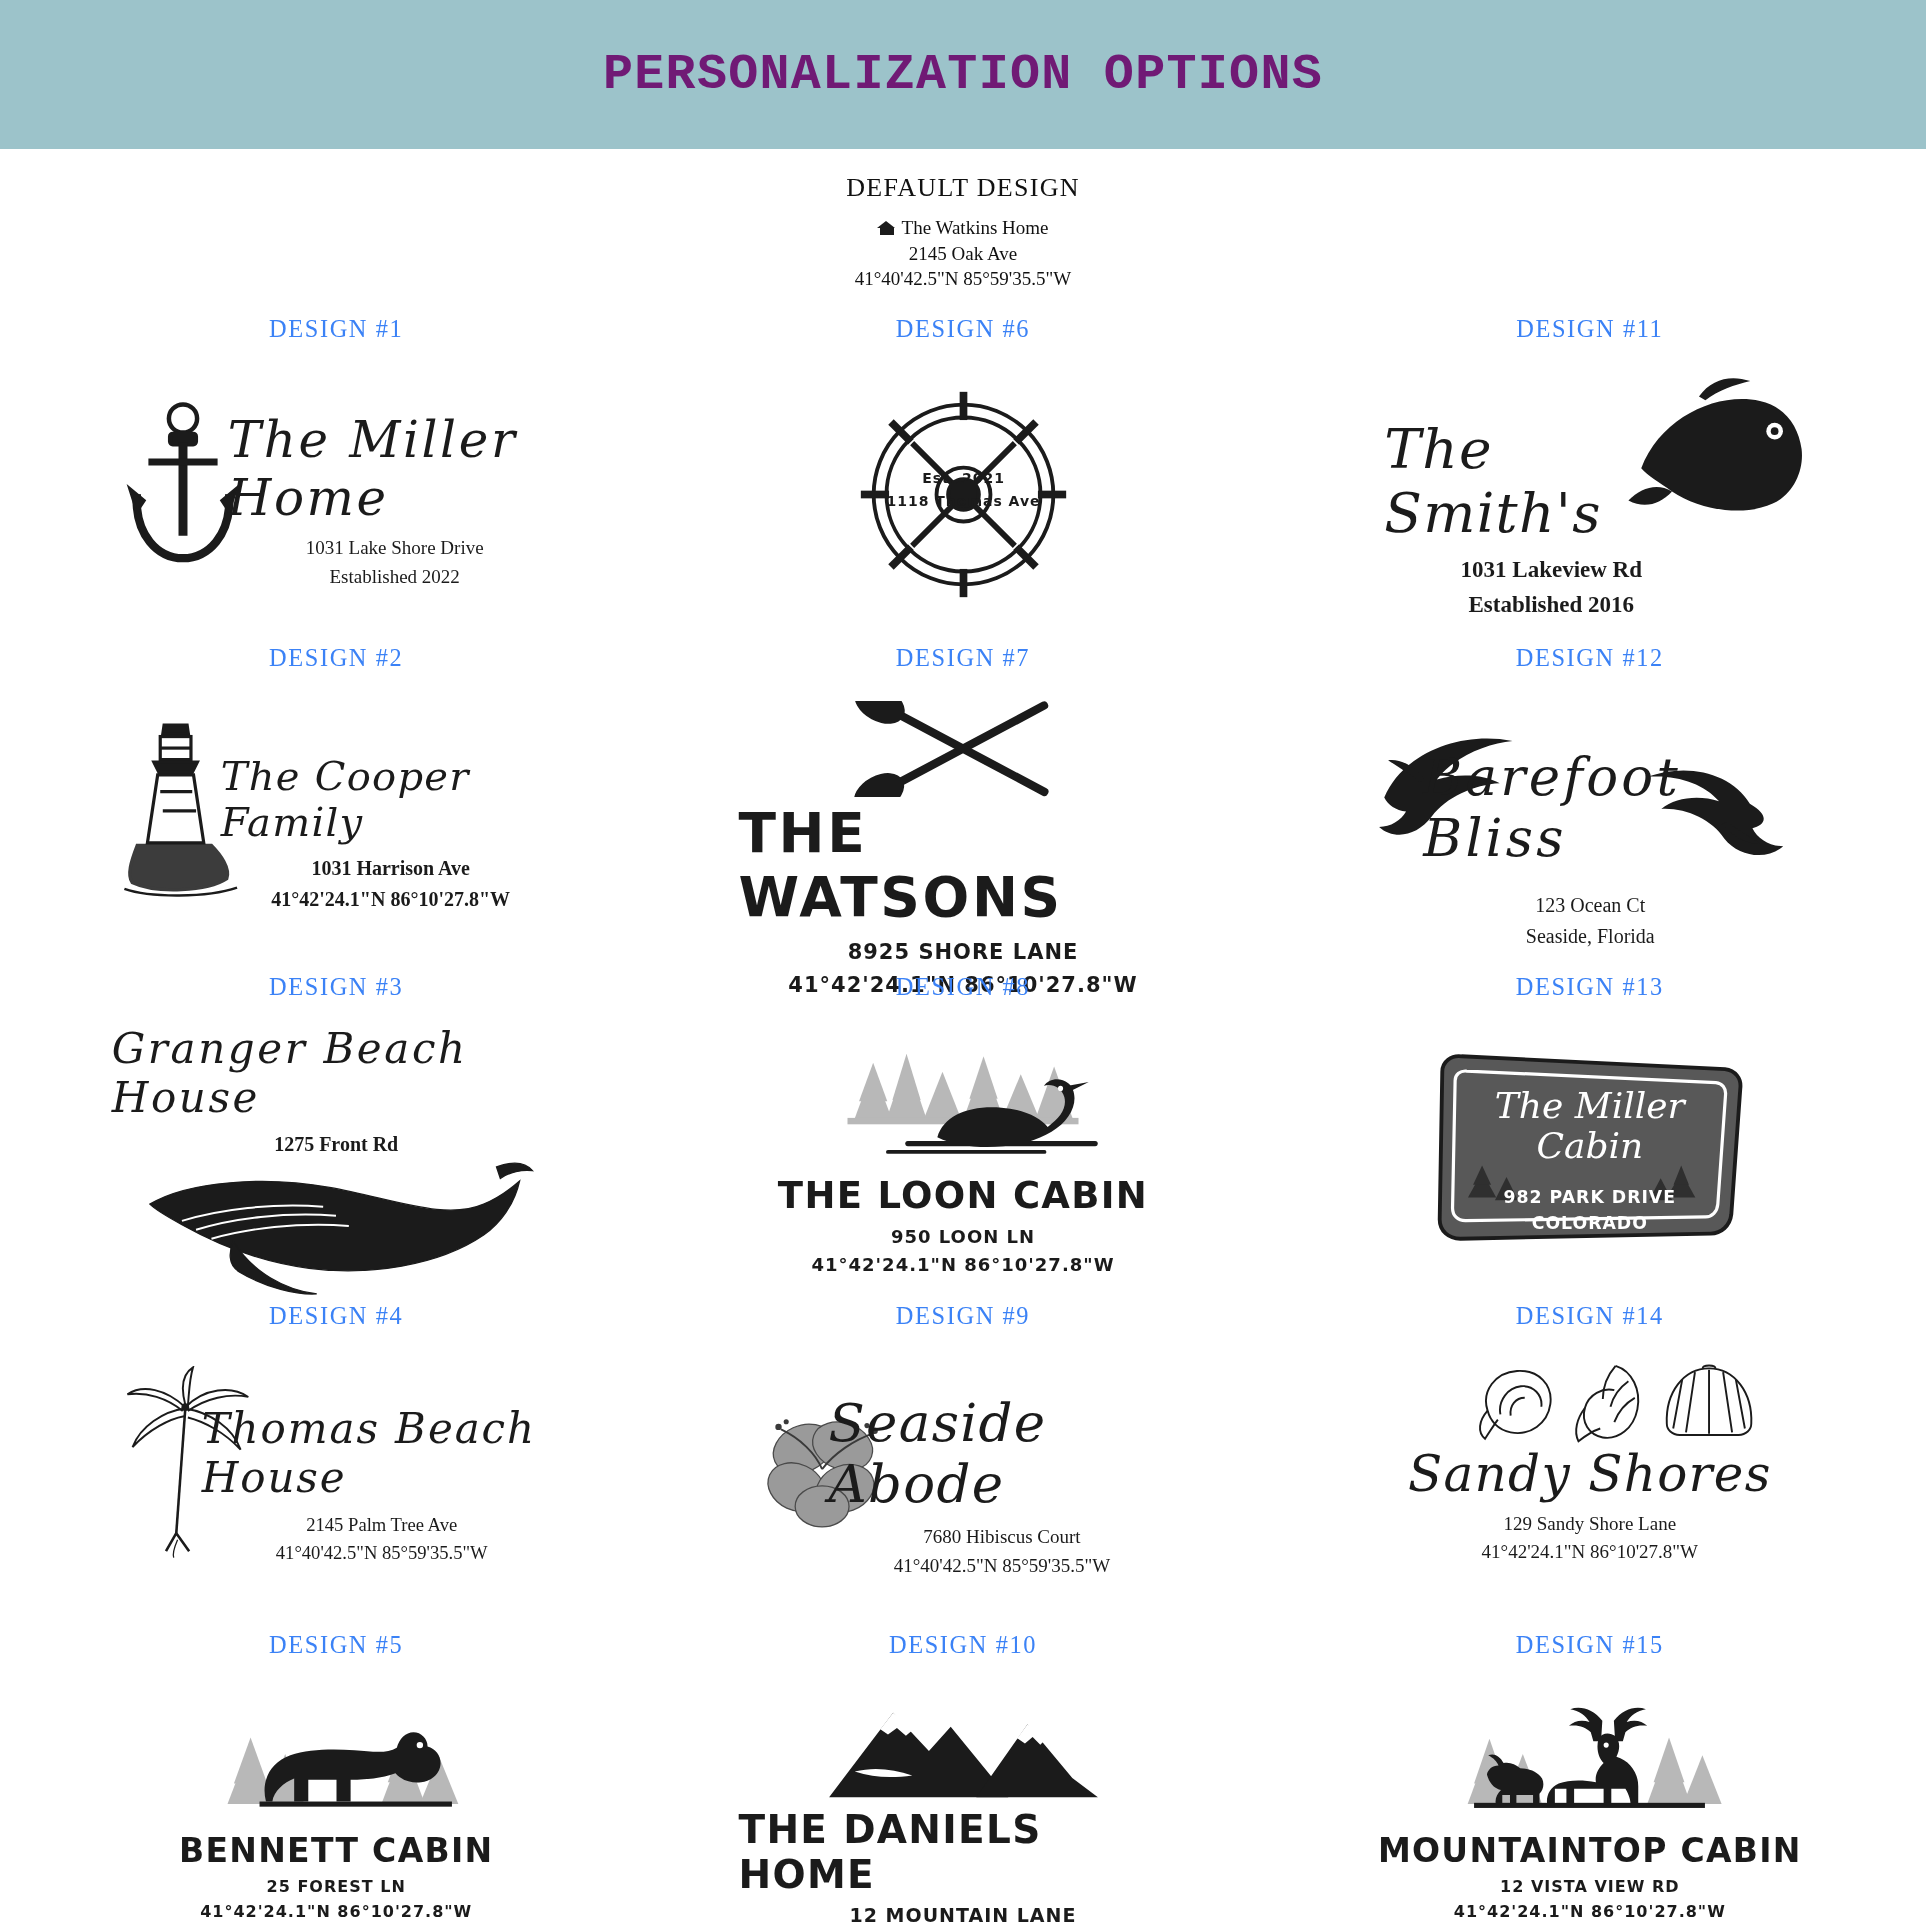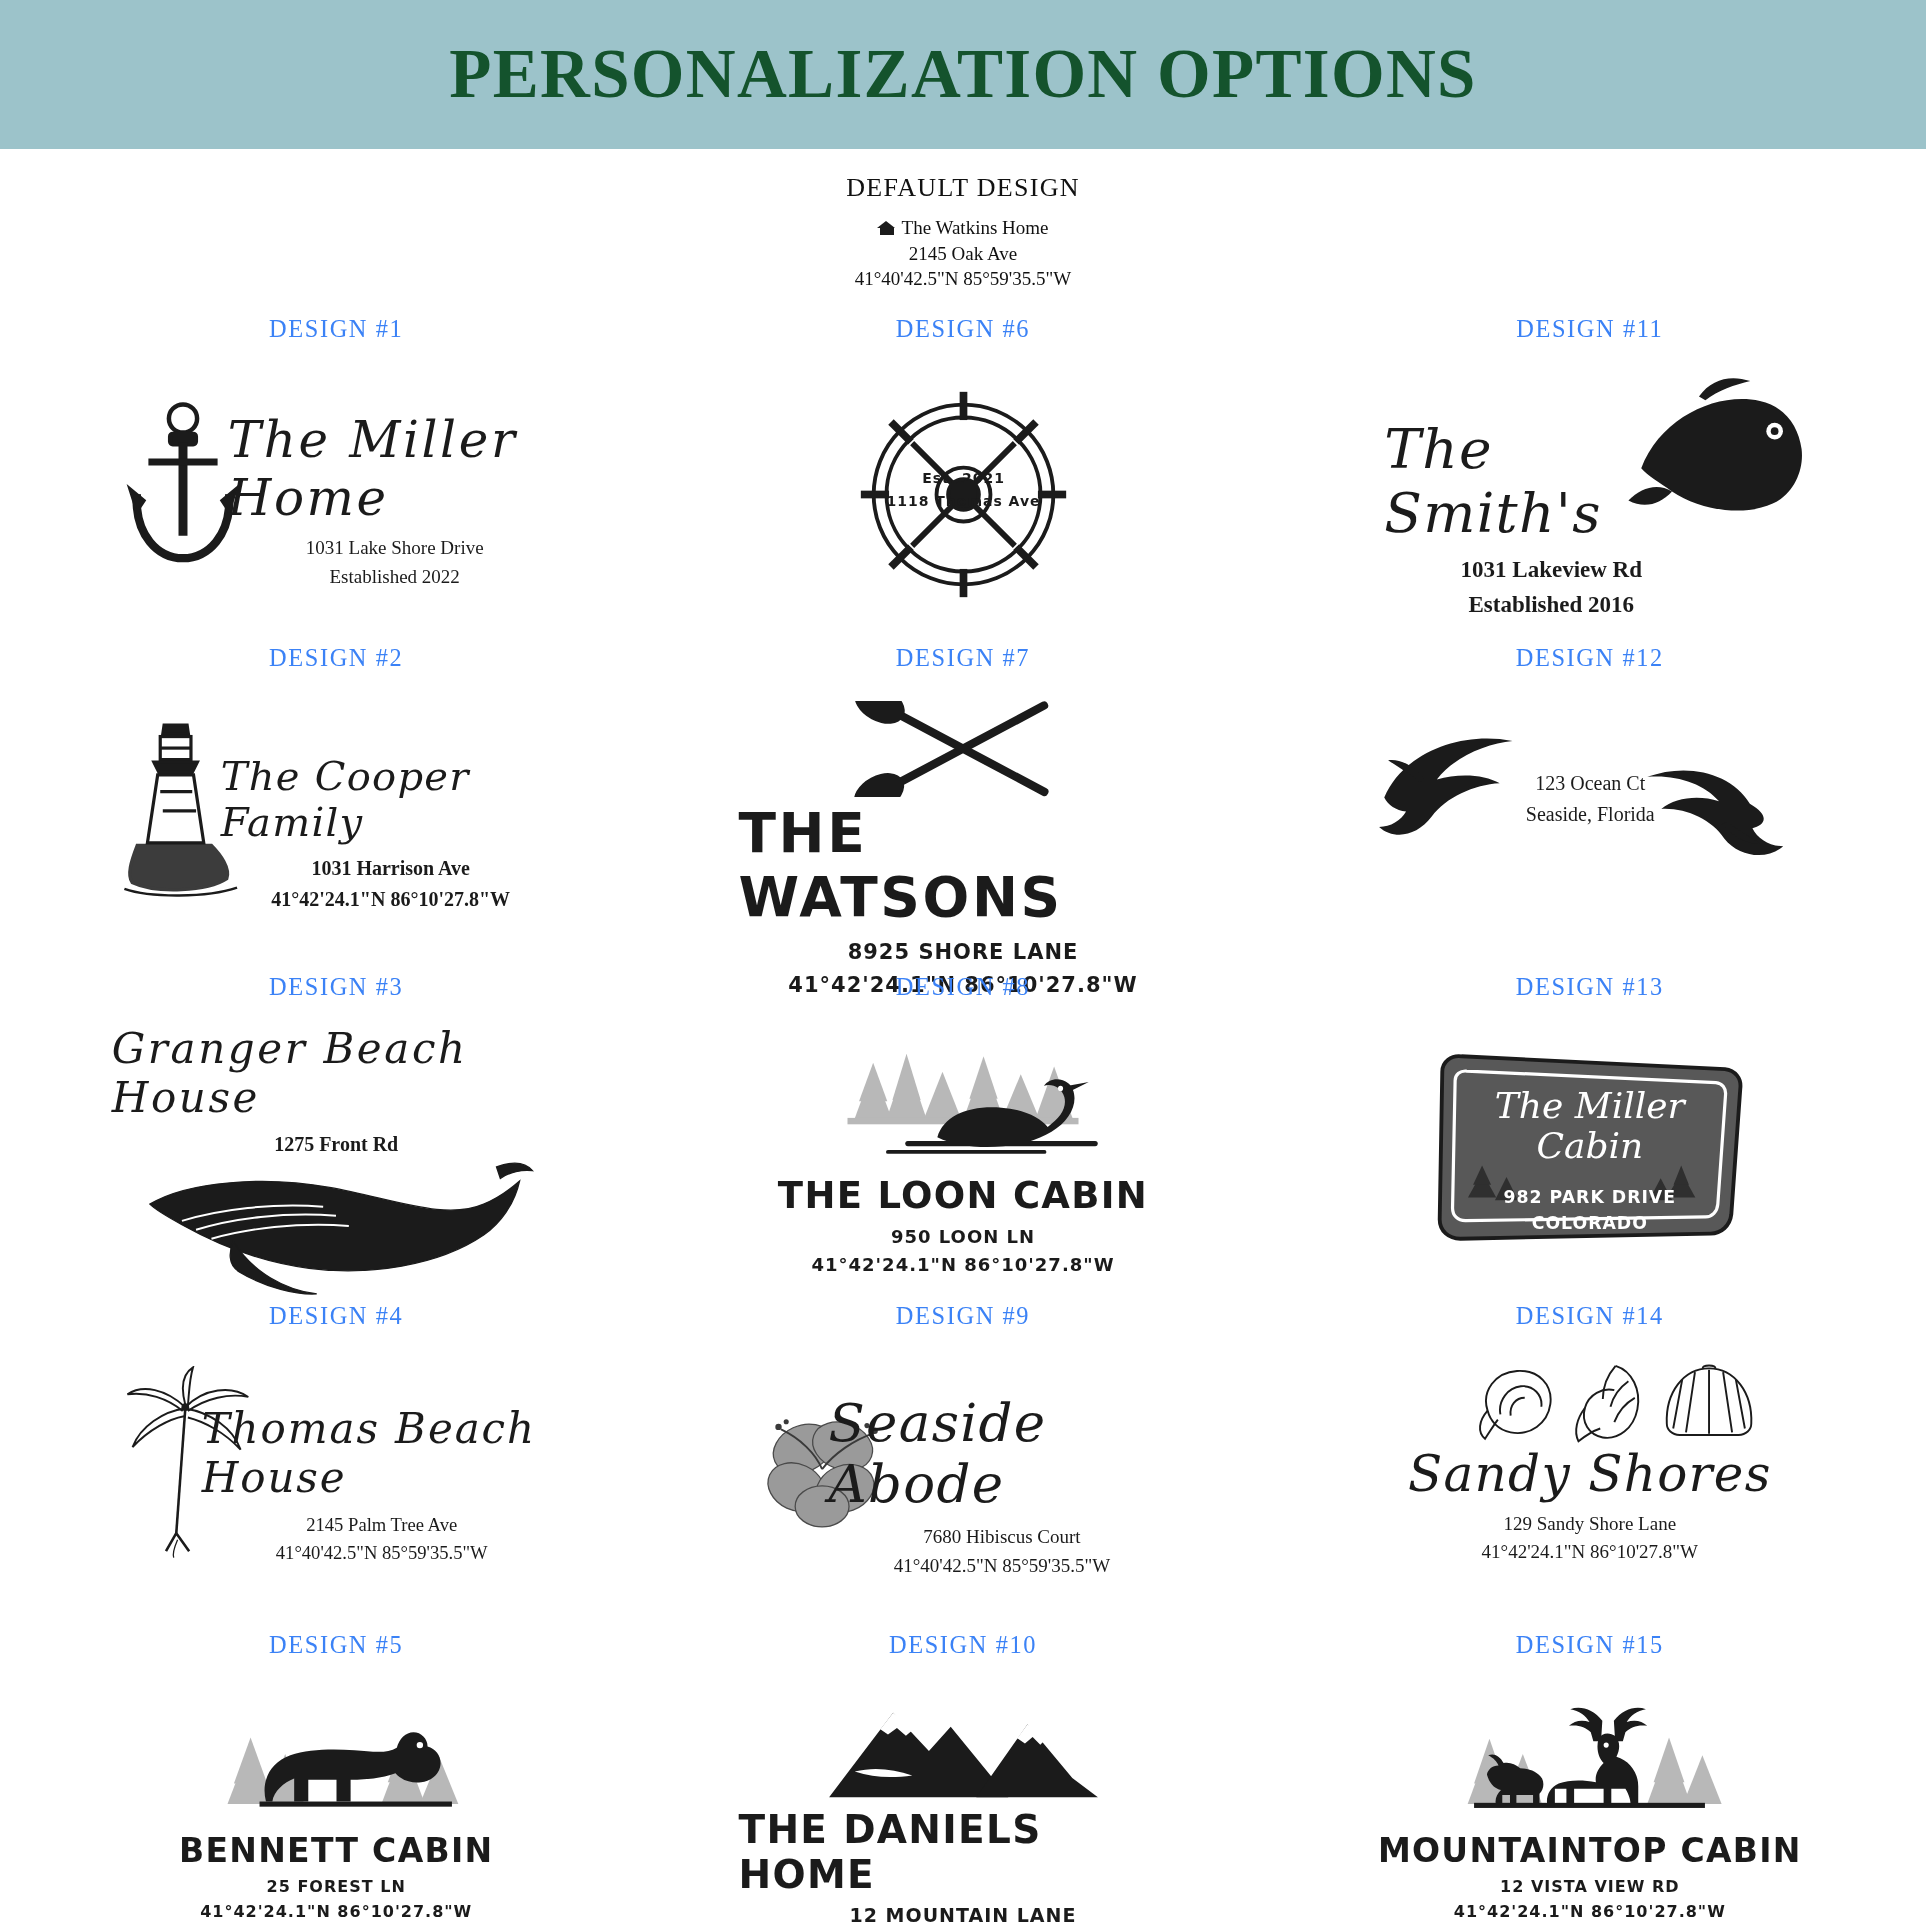--- a/index.html
+++ b/index.html
@@ -16,25 +16,25 @@
   
   .header {
     width: 100%;
     height: 149px;
     background: #9cc3ca;
     display: flex;
     align-items: center;
     justify-content: center;
   }
   .header-title {
-    font-family: Liberation Serif, serif;
+    font-family: Liberation Mono, monospace;
     font-weight: 700;
-    font-size: 69px;
+    font-size: 50px;
     letter-spacing: 1.3px;
-    color: #14532d;
+    color: #701a75;
     text-transform: uppercase;
     white-space: nowrap;
   }
 
   
   .default-block {
     width: 100%;
     text-align: center;
     padding-top: 24.4px;
   }
@@ -303,20 +303,21 @@
       <div class="artbox">
         <svg width="449" height="212" viewBox="0 0 700 330" style="position:absolute;left:0;top:6.4px;">
           <g fill="#1b1b1b">
             <path d="M30 150 C60 80 150 46 230 62 C190 66 140 86 112 122 C146 112 186 114 210 128 C170 130 126 150 104 180 C80 212 44 216 22 196 C40 196 56 186 64 172 C48 170 36 162 30 150 Z"></path>
             <path d="M92 120 C70 96 52 90 36 92 C54 104 70 114 86 126 Z"></path>
             <path d="M600 160 C570 110 500 96 440 118 C484 114 528 128 552 156 C520 146 484 150 462 168 C500 166 540 184 560 214 C584 244 628 248 652 226 C630 226 612 214 604 198 C622 194 634 180 600 160 Z"></path>
             <path d="M556 192 C580 216 600 224 616 222 C598 210 580 200 564 188 Z"></path>
           </g>
         </svg>
         <div class="stack" style="position:absolute;left:58px;top:51px;width:334px;">
+          <div class="script" style="font-size:53px;letter-spacing:3.2px;">Barefoot Bliss</div>
           <div class="sub" style="margin-top:24px;">
             <div style="font-size:20px;">123 Ocean Ct</div>
             <div style="font-size:20px;margin-top:5.1px;">Seaside, Florida</div>
           </div>
         </div>
       </div>
     </div>
   </div>
 
   <div class="cell">

